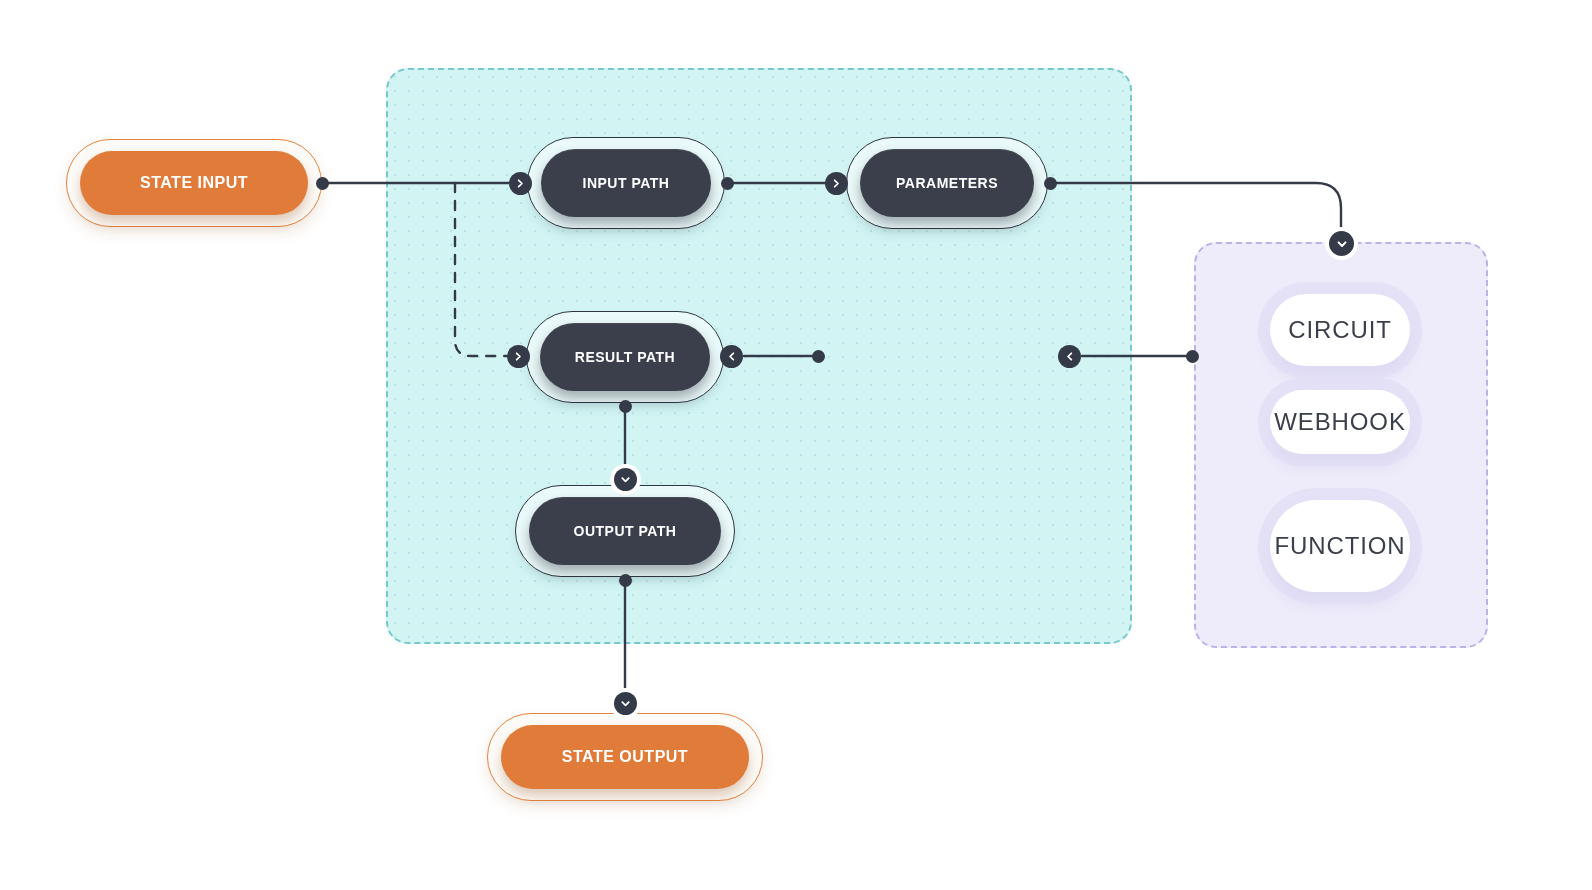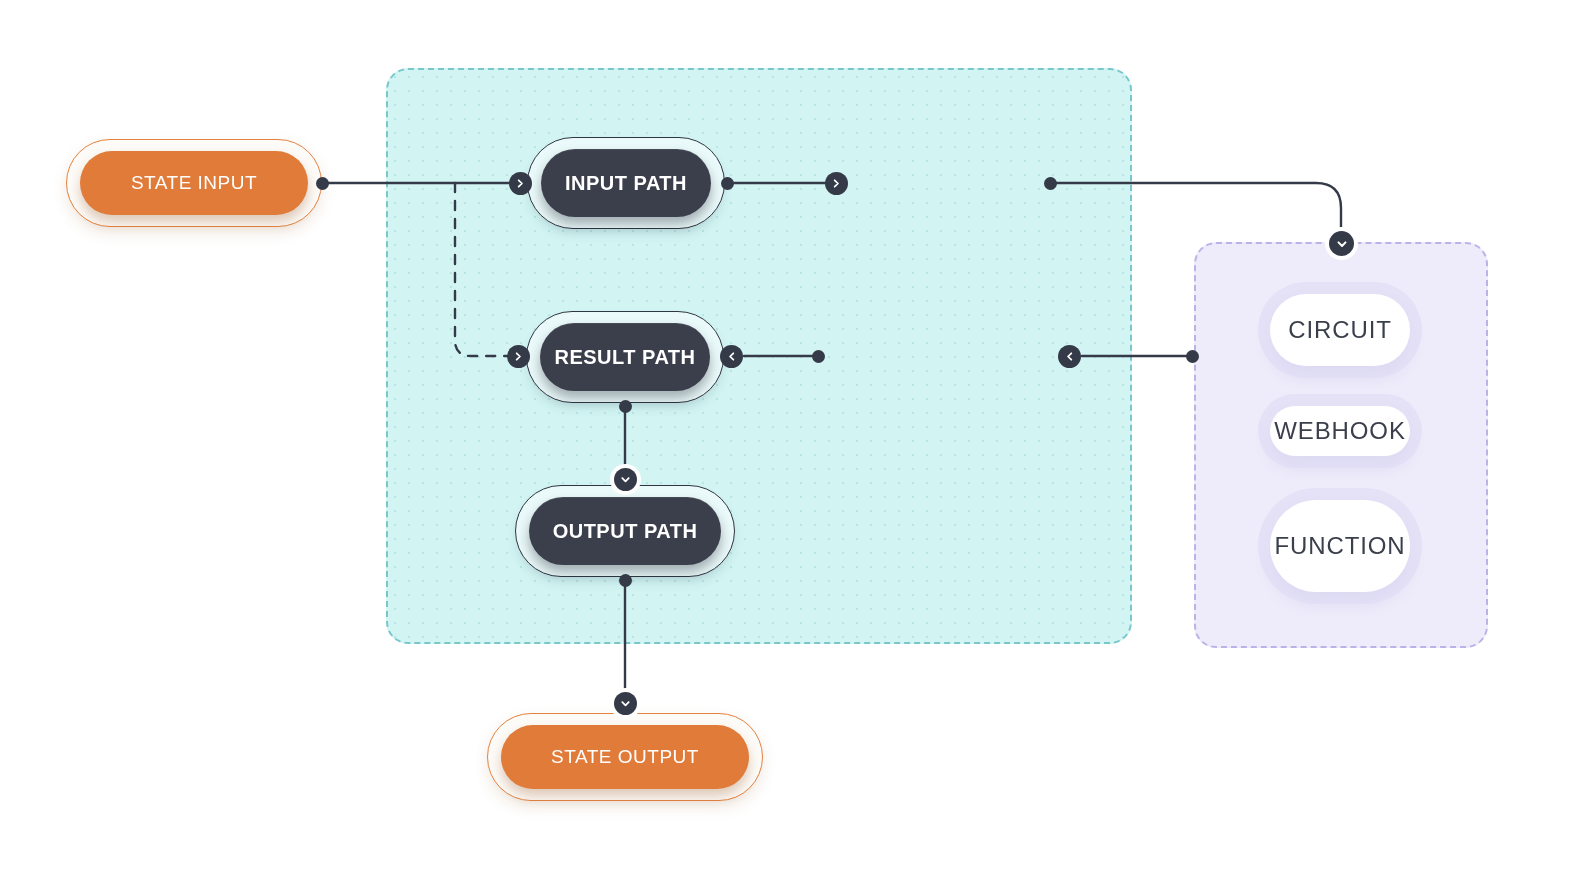--- a/index.html
+++ b/index.html
@@ -76,21 +76,21 @@
     border-radius: 999px;
     background: #3a3f4b;
     display: flex;
     align-items: center;
     justify-content: center;
     box-shadow: 0 7px 12px rgba(25,32,45,0.35),
                 inset 0 1px 0 rgba(255,255,255,0.07);
   }
   .node-dark .label {
     color: #ffffff;
-    font-size: 20px;
+    font-size: 14px;
     font-weight: bold;
     letter-spacing: 0.5px;
     white-space: nowrap;
   }
 
   
   .node-orange {
     border-radius: 999px;
     background: #fdfbf8;
     border: 1.6px solid #e4823f;
@@ -102,22 +102,22 @@
     height: 100%;
     border-radius: 999px;
     background: #e07b39;
     display: flex;
     align-items: center;
     justify-content: center;
     box-shadow: 0 7px 12px rgba(150,85,35,0.30);
   }
   .node-orange .label {
     color: #ffffff;
-    font-size: 19px;
-    font-weight: normal;
+    font-size: 16px;
+    font-weight: bold;
     letter-spacing: 0.5px;
     white-space: nowrap;
   }
 
   
   .pill-white {
     position: absolute;
     box-sizing: border-box;
     display: flex;
     align-items: center;
@@ -199,20 +199,25 @@
       <span class="label">INPUT PATH</span>
     </div>
   </div>
   <div class="handle" style="left:509px; top:172px; width:23px; height:23px;">
     <svg width="11" height="11" viewBox="0 0 12 12">
         <path d="M4 2.5 L7.6 6 L4 9.5" fill="none" stroke="#fff" stroke-width="1.9" stroke-linecap="round" stroke-linejoin="round"></path>
       </svg>
   </div>
   <div class="dot" style="left:721px; top:177px;"></div>
 
+  <div class="node node-dark" style="left:846px; top:137px; width:202px; height:92px;">
+    <div class="core">
+      <span class="label">PARAMETERS</span>
+    </div>
+  </div>
   <div class="handle" style="left:825px; top:172px; width:23px; height:23px;">
     <svg width="11" height="11" viewBox="0 0 12 12">
         <path d="M4 2.5 L7.6 6 L4 9.5" fill="none" stroke="#fff" stroke-width="1.9" stroke-linecap="round" stroke-linejoin="round"></path>
       </svg>
   </div>
   <div class="dot" style="left:1044px; top:177px;"></div>
 
   <div class="node node-dark" style="left:526px; top:311px; width:198px; height:92px;justify-content:center;">
     <div class="core">
       <span class="label">RESULT PATH</span>
@@ -263,20 +268,20 @@
 
   <div class="handle ring" style="left:1329px; top:231px; width:25px; height:25px;">
     <svg width="12" height="12" viewBox="0 0 12 12">
         <path d="M2.5 4.4 L6 8 L9.5 4.4" fill="none" stroke="#fff" stroke-width="2" stroke-linecap="round" stroke-linejoin="round"></path>
       </svg>
   </div>
 
   <div class="pill-white" style="left:1270px; top:294px; width:140px; height:72px;">
     <span class="label">CIRCUIT</span>
   </div>
-  <div class="pill-white" style="left:1270px; top:406px; width:140px; height:50px;">
+  <div class="pill-white" style="left:1270px; top:390px; width:140px; height:64px;">
     <span class="label">WEBHOOK</span>
   </div>
   <div class="pill-white" style="left:1270px; top:500px; width:140px; height:92px;">
     <span class="label">FUNCTION</span>
   </div>
 
 </div>
 
 </body></html>

